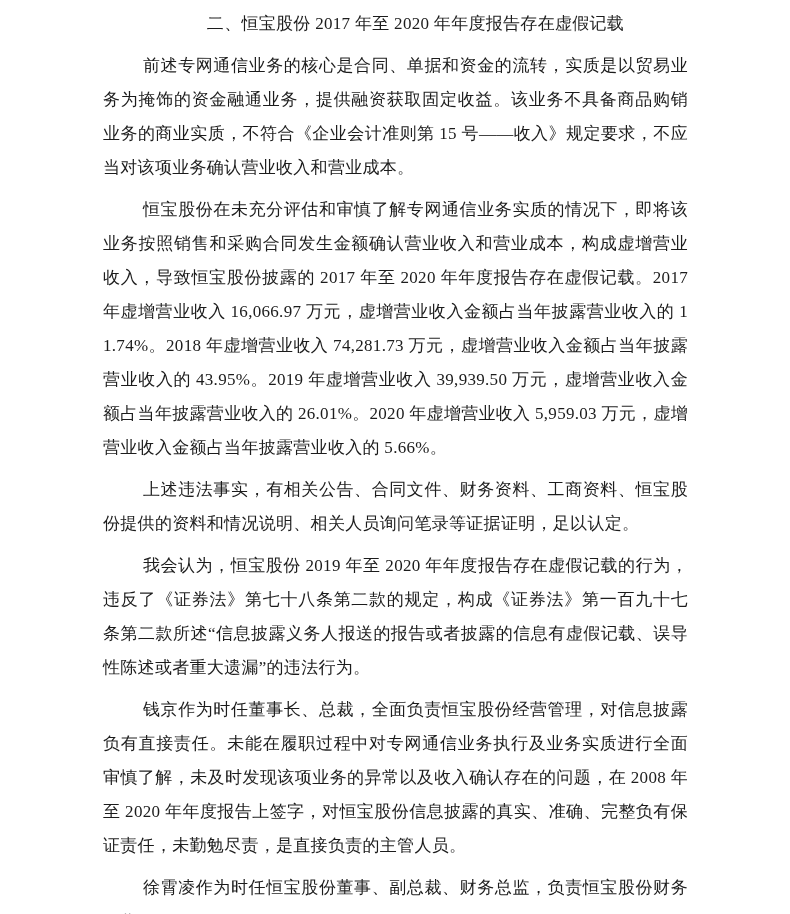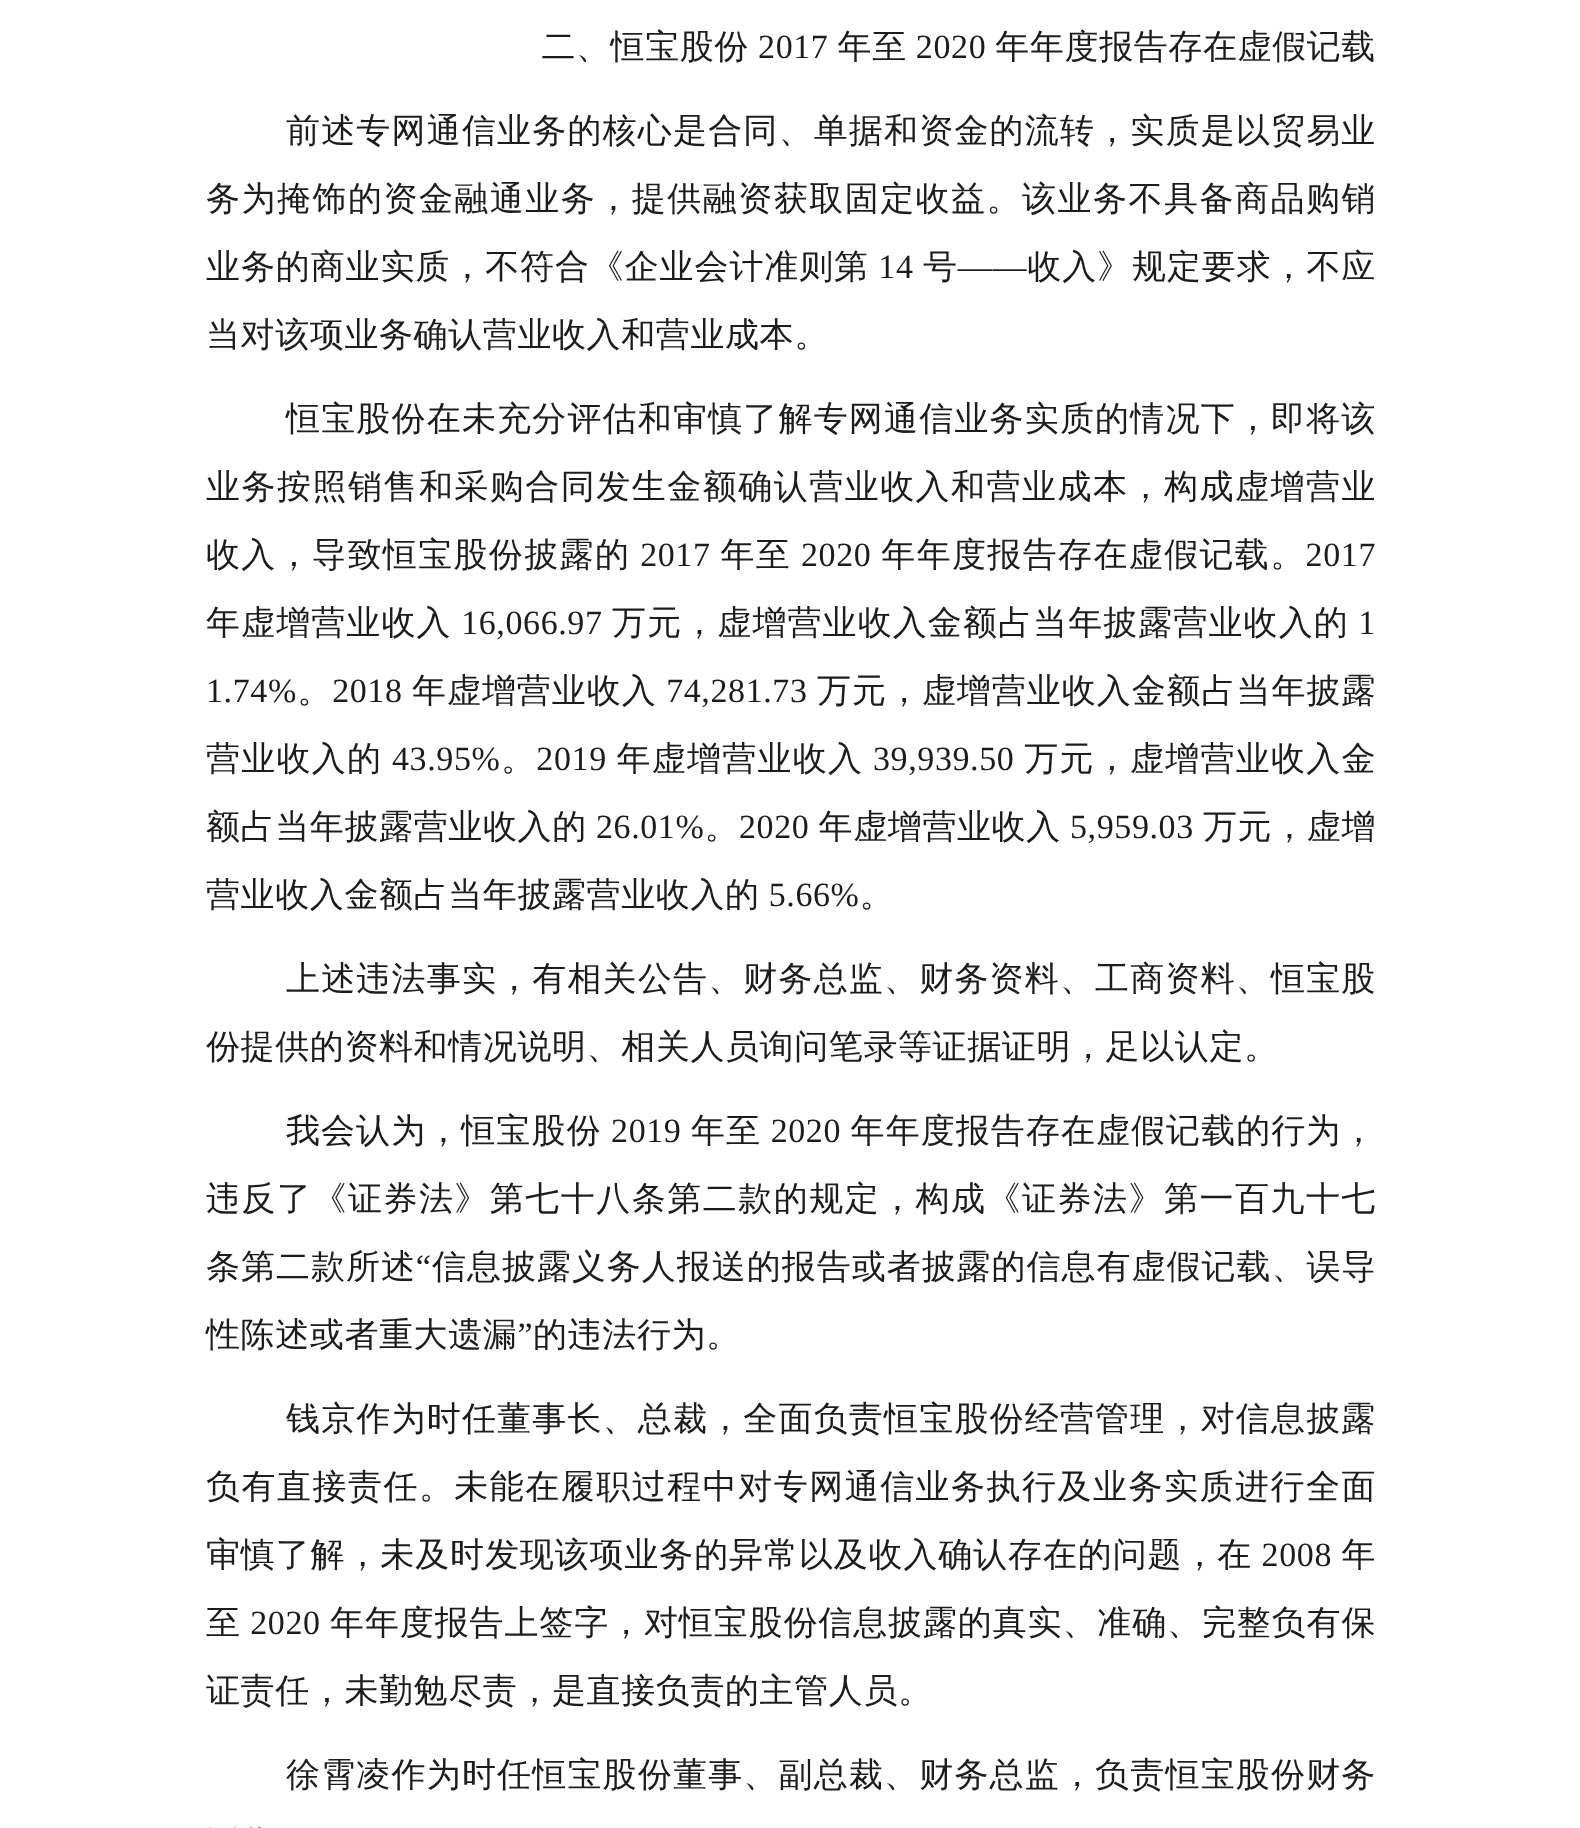--- a/index.html
+++ b/index.html
@@ -24,36 +24,36 @@
     margin: 0 0 8px 0;
     font-size: 17px;
     font-weight: normal;
     line-height: 34px;
     text-align: justify;
     text-indent: 40px;
     letter-spacing: 0.3px;
     word-break: break-all;
   }
   .heading {
-    text-align: right;
+    text-align: center;
   }
   .para:last-child {
     margin-bottom: 0;
   }
 </style>
 </head>
 <body>
 
 <div class="page">
   <h2 class="heading">二、恒宝股份 2017 年至 2020 年年度报告存在虚假记载</h2>
 
-  <p class="para">前述专网通信业务的核心是合同、单据和资金的流转，实质是以贸易业务为掩饰的资金融通业务，提供融资获取固定收益。该业务不具备商品购销业务的商业实质，不符合《企业会计准则第 14 号——收入》规定要求，不应当对该项业务确认营业收入和营业成本。</p>
+  <p class="para">前述专网通信业务的核心是合同、单据和资金的流转，实质是以贸易业务为掩饰的资金融通业务，提供融资获取固定收益。该业务不具备商品购销业务的商业实质，不符合《企业会计准则第 15 号——收入》规定要求，不应当对该项业务确认营业收入和营业成本。</p>
 
   <p class="para">恒宝股份在未充分评估和审慎了解专网通信业务实质的情况下，即将该业务按照销售和采购合同发生金额确认营业收入和营业成本，构成虚增营业收入，导致恒宝股份披露的 2017 年至 2020 年年度报告存在虚假记载。2017 年虚增营业收入 16,066.97 万元，虚增营业收入金额占当年披露营业收入的 11.74%。2018 年虚增营业收入 74,281.73 万元，虚增营业收入金额占当年披露营业收入的 43.95%。2019 年虚增营业收入 39,939.50 万元，虚增营业收入金额占当年披露营业收入的 26.01%。2020 年虚增营业收入 5,959.03 万元，虚增营业收入金额占当年披露营业收入的 5.66%。</p>
 
-  <p class="para">上述违法事实，有相关公告、财务总监、财务资料、工商资料、恒宝股份提供的资料和情况说明、相关人员询问笔录等证据证明，足以认定。</p>
+  <p class="para">上述违法事实，有相关公告、合同文件、财务资料、工商资料、恒宝股份提供的资料和情况说明、相关人员询问笔录等证据证明，足以认定。</p>
 
   <p class="para">我会认为，恒宝股份 2019 年至 2020 年年度报告存在虚假记载的行为，违反了《证券法》第七十八条第二款的规定，构成《证券法》第一百九十七条第二款所述“信息披露义务人报送的报告或者披露的信息有虚假记载、误导性陈述或者重大遗漏”的违法行为。</p>
 
   <p class="para">钱京作为时任董事长、总裁，全面负责恒宝股份经营管理，对信息披露负有直接责任。未能在履职过程中对专网通信业务执行及业务实质进行全面审慎了解，未及时发现该项业务的异常以及收入确认存在的问题，在 2008 年至 2020 年年度报告上签字，对恒宝股份信息披露的真实、准确、完整负有保证责任，未勤勉尽责，是直接负责的主管人员。</p>
 
   <p class="para">徐霄凌作为时任恒宝股份董事、副总裁、财务总监，负责恒宝股份财务工作，</p>
 </div>
 
 </body></html>

